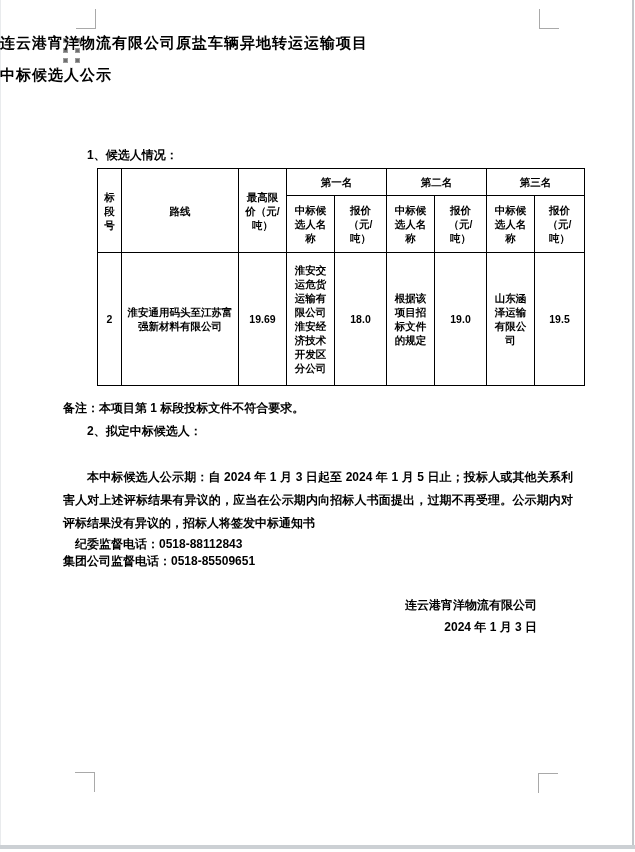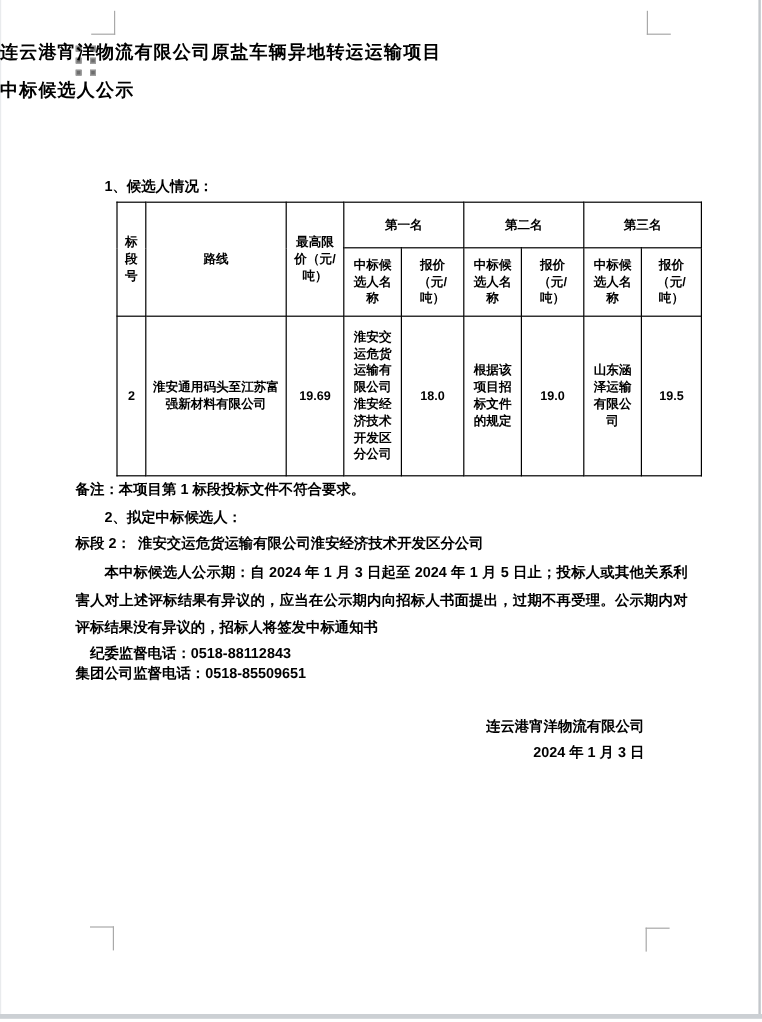--- a/index.html
+++ b/index.html
@@ -64,21 +64,21 @@
     word-break: break-all;
     background: #fff;
   }
   .col-seg   { width: 24px; }
   .col-route { width: 117px; }
   .col-max   { width: 48px; }
   .col-cand  { width: 48px; }
   .col-bid   { width: 52px; }
   .col-cand3 { width: 48px; }
   .col-bid3  { width: 50px; }
-  tr.hdr1 th { height: 38px; text-align: center; }
+  tr.hdr1 th { height: 27px; text-align: center; }
   tr.hdr2 th { height: 57px; }
   tr.datarow td { height: 133px; }
 
   .pub-para { line-height: 23px; }
 
   .phone-line { left: 63px; font-size: 12px; font-weight: bold; }
 
   .sign-block { right: 98px; text-align: right; font-size: 12px; font-weight: bold; }
 
   .winner-line { left: 63px; font-size: 12px; }
@@ -156,23 +156,20 @@
         <td>19.5</td>
       </tr>
     </tbody>
       </table>
   </div>
 
   <div class="abs line" style="top:400px;">备注：本项目第 1 标段投标文件不符合要求。</div>
 
   <div class="abs line line-indent" style="top:423px;text-align:center;">2、拟定中标候选人：</div>
 
-  <div class="abs winner-line" style="top:445px;">
-    <span class="winner-label">标段 2：</span><span class="winner-name">淮安交运危货运输有限公司淮安经济技术开发区分公司</span>
-  </div>
 
   <div class="abs para indent pub-para" style="top:466px;">本中标候选人公示期：自 2024 年 1 月 3 日起至 2024 年 1 月 5 日止；投标人或其他关系利害人对上述评标结果有异议的，应当在公示期内向招标人书面提出，过期不再受理。公示期内对评标结果没有异议的，招标人将签发中标通知书</div>
 
   <div class="abs phone-line" style="top:536px;padding-left:12px;">纪委监督电话：0518-88112843</div>
   <div class="abs phone-line" style="top:553px;">集团公司监督电话：0518-85509651</div>
 
   <div class="abs sign-block" style="top:597px;margin-left:26px;">连云港宵洋物流有限公司</div>
   <div class="abs sign-block" style="top:619px;">2024 年 1 月 3 日</div>
 
 </div>

